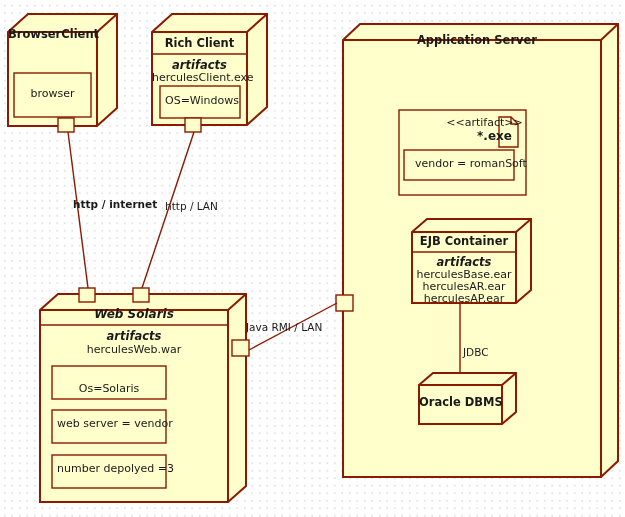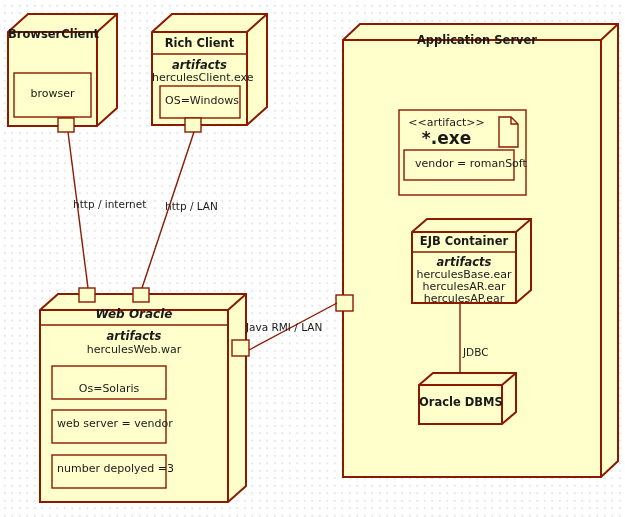--- a/index.html
+++ b/index.html
@@ -22,22 +22,22 @@
 
   
   .lbl{position:absolute;white-space:nowrap;color:#1a1a1a;line-height:1.05;}
   .node-title{font-weight:bold;font-size:11.5px;text-align:center;}
   .node-title-i{font-weight:bold;font-style:italic;font-size:12px;text-align:center;}
   .art-hdr{font-weight:bold;font-size:11.5px;text-align:center;font-style:italic;}
   .art-item{font-size:11px;text-align:center;}
   .prop{font-size:11px;}
   .prop-c{font-size:11px;text-align:center;}
   .conn-lbl{font-size:10.5px;color:#1a1a1a;}
-  .stereo{font-size:11px;text-align:center;}
-  .stereo-b{font-size:17px;font-weight:bold;text-align:center;}
+  .stereo{font-size:11px;text-align:center;padding-left:38px;}
+  .stereo-b{font-size:12px;font-weight:bold;text-align:center;margin-left:48px;}
 </style>
 </head>
 <body>
 
 <div id="canvas">
 
   <svg id="art" viewBox="0 0 625 517" xmlns="http://www.w3.org/2000/svg">
     <defs>
       <style>
         .fill{fill:#FFFFCC;}
@@ -156,39 +156,39 @@
   </svg>
 
   <div class="lbl node-title" style="left:8px;top:28px;width:89px;">BrowserClient</div>
   <div class="lbl prop-c" style="left:14px;top:88px;width:77px;">browser</div>
 
   <div class="lbl node-title" style="left:152px;top:37px;width:95px;">Rich Client</div>
   <div class="lbl art-hdr" style="left:152px;top:59px;width:95px;">artifacts</div>
   <div class="lbl art-item" style="left:152px;top:72px;width:78px;">herculesClient.exe</div>
   <div class="lbl prop-c" style="left:160px;top:95px;width:84px;">OS=Windows</div>
 
-  <div class="lbl node-title-i" style="left:40px;top:308px;width:188px;">Web Oracle</div>
+  <div class="lbl node-title-i" style="left:40px;top:308px;width:188px;">Web Solaris</div>
   <div class="lbl art-hdr" style="left:40px;top:330px;width:188px;">artifacts</div>
   <div class="lbl art-item" style="left:40px;top:344px;width:188px;">herculesWeb.war</div>
   <div class="lbl prop-c" style="left:52px;top:374px;width:114px;margin-top:9px;">Os=Solaris</div>
   <div class="lbl prop" style="left:57px;top:418px;">web server = vendor</div>
   <div class="lbl prop" style="left:57px;top:463px;">number depolyed =3</div>
 
   <div class="lbl node-title" style="left:348px;top:34px;width:258px;">Application Server</div>
 
   <div class="lbl stereo" style="left:399px;top:117px;width:95px;">&lt;&lt;artifact&gt;&gt;</div>
   <div class="lbl stereo-b" style="left:399px;top:130px;width:95px;">*.exe</div>
   <div class="lbl prop" style="left:409px;top:158px;margin-left:6px;">vendor = romanSoft</div>
 
   <div class="lbl node-title" style="left:412px;top:235px;width:104px;">EJB Container</div>
   <div class="lbl art-hdr" style="left:412px;top:256px;width:104px;">artifacts</div>
   <div class="lbl art-item" style="left:412px;top:269px;width:104px;">herculesBase.ear</div>
   <div class="lbl art-item" style="left:412px;top:281px;width:104px;">herculesAR.ear</div>
   <div class="lbl art-item" style="left:412px;top:293px;width:104px;">herculesAP.ear</div>
 
   <div class="lbl node-title" style="left:419px;top:396px;width:83px;">Oracle DBMS</div>
 
-  <div class="lbl conn-lbl" style="left:73px;top:199px;">http / internet</div>
+  <div class="lbl conn-lbl" style="left:73px;top:199px;font-weight:bold;">http / internet</div>
   <div class="lbl conn-lbl" style="left:165px;top:201px;">http / LAN</div>
   <div class="lbl conn-lbl" style="left:246px;top:322px;">Java RMI / LAN</div>
   <div class="lbl conn-lbl" style="left:463px;top:347px;">JDBC</div>
 
 </div>
 
 </body></html>

